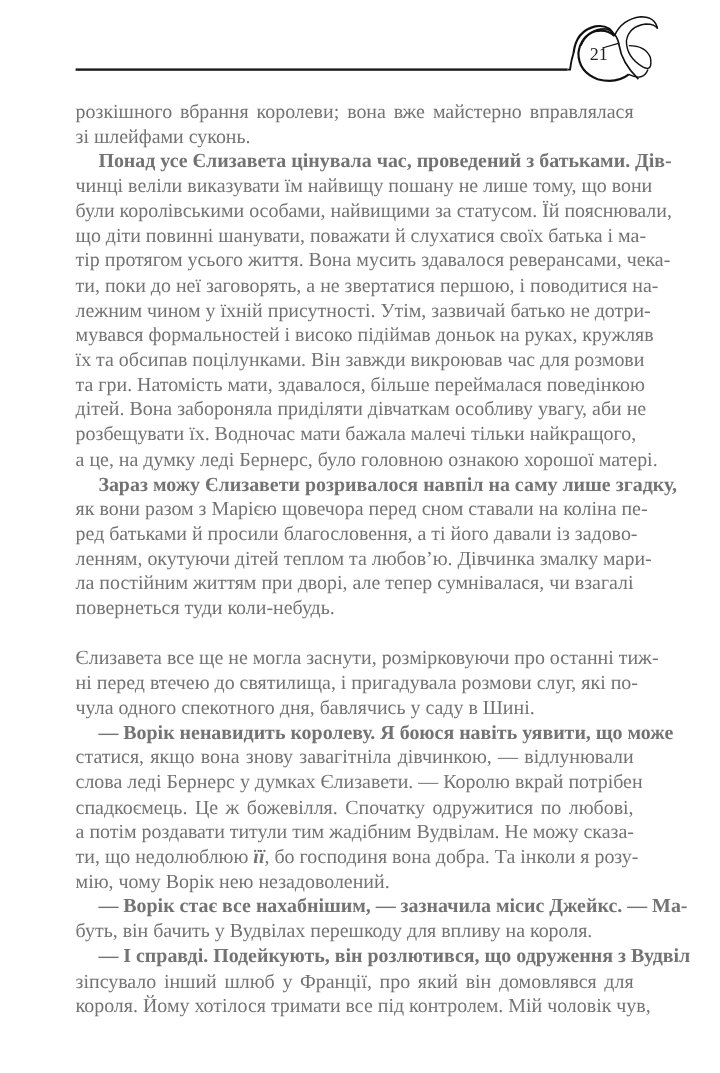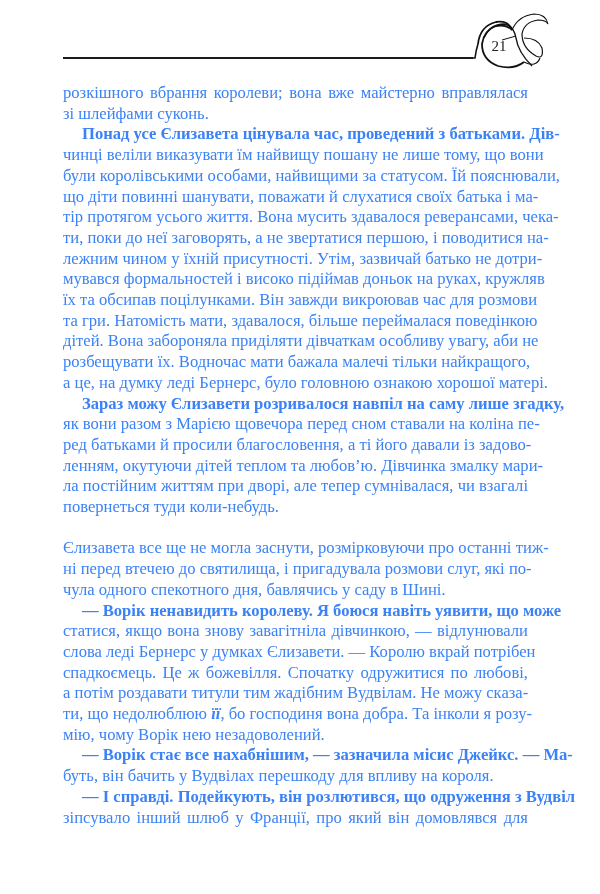--- a/index.html
+++ b/index.html
@@ -16,21 +16,21 @@
     position: absolute; left: 462px; top: 8px; width: 100px; height: 70px;
   }
   .page-number {
     position: absolute; left: 484px; top: 38px; width: 30px;
     font-family: "Liberation Serif", serif; font-size: 15px; color: #222;
     text-align: center;
   }
   .body-text {
     position: absolute; left: 63px; top: 83px; width: 465px;
     font-family: "Liberation Serif", serif; font-size: 16.6px; line-height: 20.7px;
-    color: #3b82f6; text-align: justify; hyphens: manual;
+    color: #737373; text-align: justify; hyphens: manual;
   }
   .body-text p { margin: 0; }
   .body-text p.noindent { text-indent: 0; }
   .body-text p.section-start { margin-top: 20.7px; }
   .line { display: block; text-align: justify; text-align-last: justify; white-space: nowrap; }
   .line.last { text-align-last: left; }
   .line.ind { padding-left: 19px; font-weight: bold; }
   em { font-style: italic; font-weight: bold; }
 </style>
 </head>
@@ -101,15 +101,16 @@
     </p>
 
     <p class="noindent">
       <span class="line ind">— Ворік стає все нахабнішим, — зазначила місис Джейкс. — Ма-</span>
       <span class="line last">буть, він бачить у Вудвілах перешкоду для впливу на короля.</span>
     </p>
 
     <p class="noindent">
       <span class="line ind">— І справді. Подейкують, він розлютився, що одруження з Вудвіл</span>
       <span class="line">зіпсувало інший шлюб у Франції, про який він домовлявся для</span>
+      <span class="line">короля. Йому хотілося тримати все під контролем. Мій чоловік чув,</span>
     </p>
   </div>
 </div>
 
 </body></html>

